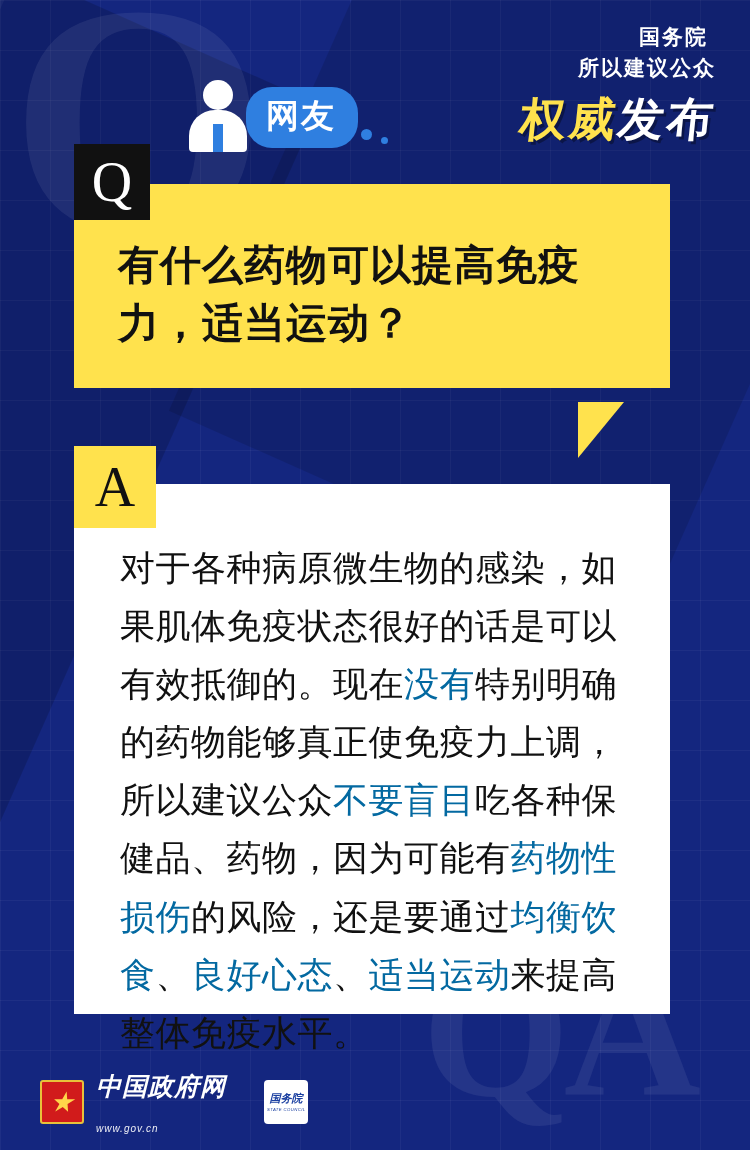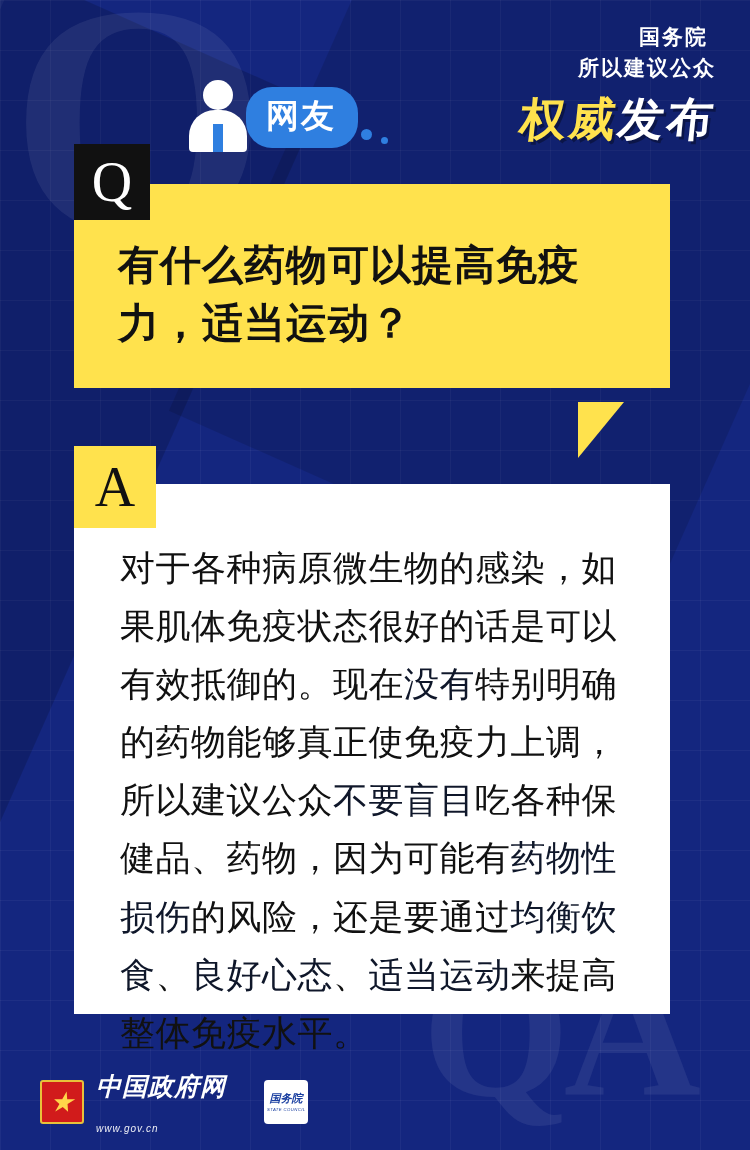--- a/index.html
+++ b/index.html
@@ -251,21 +251,21 @@
   }
   .a-text {
     font-family: "Liberation Serif", serif;
     color: #111111;
     font-size: 35px;
     line-height: 1.66;
     letter-spacing: 0.5px;
     text-align: left;
   }
   .a-text .hi {
-    color: #0f172a;
+    color: #0369a1;
   }
 
   
   .footer {
     position: absolute;
     left: 0;
     bottom: 0;
     width: 100%;
     height: 96px;
     display: flex;

